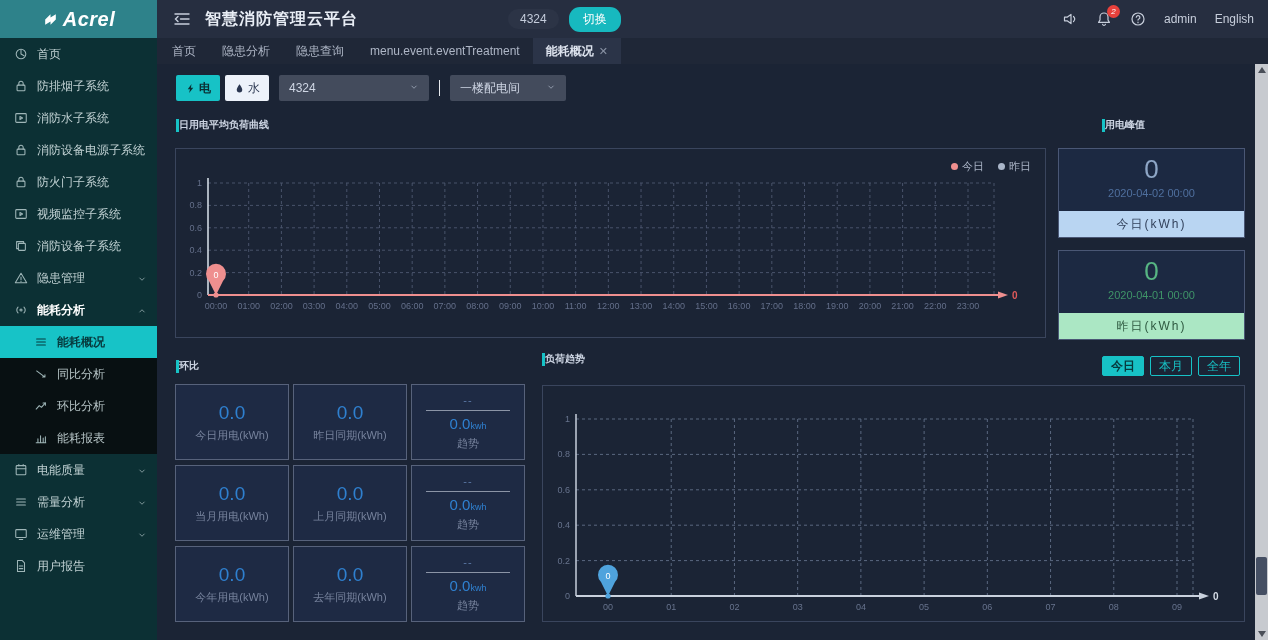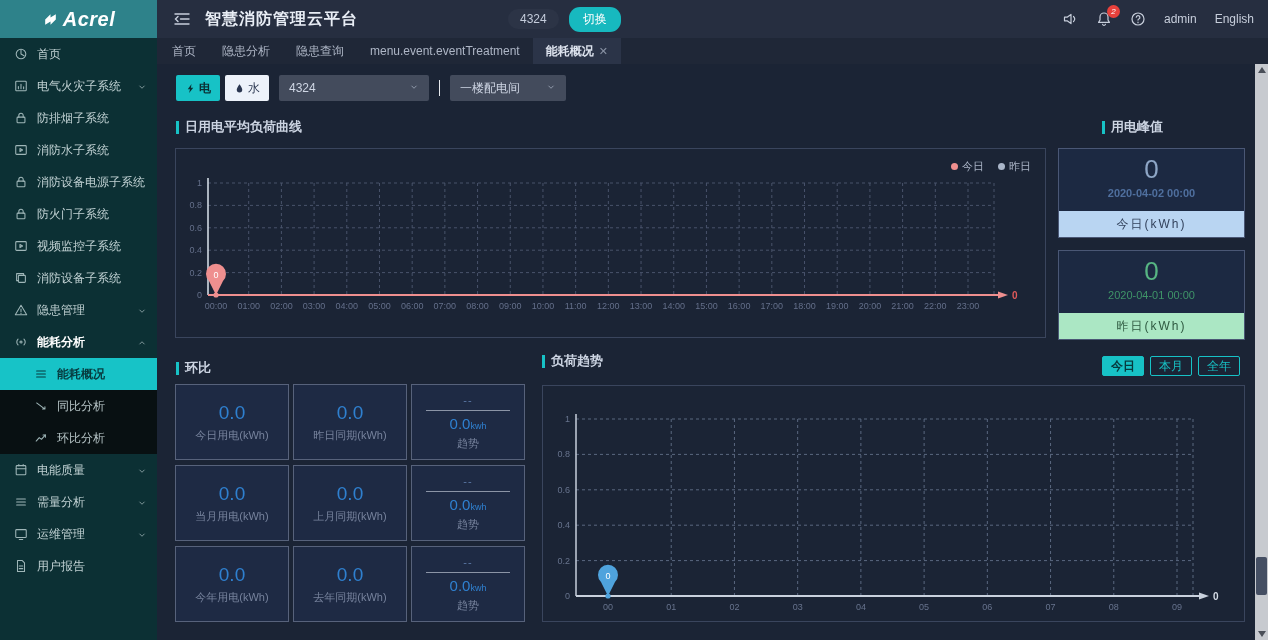--- a/index.html
+++ b/index.html
@@ -53,36 +53,36 @@
   .filter-btn svg { width:11px; height:11px; }
   .filter-btn.electric { background:#17c2c6; color:#0b2f33; font-weight:bold; }
   .filter-btn.water { background:#edf2fa; color:#2a3650; }
   .sel { height:26px; background:#434b5c; border-radius:2px; color:#cfd6e4; font-size:12px; display:flex; align-items:center; justify-content:space-between; padding:0 10px; margin-left:5px; cursor:pointer; }
   .sel.sel1 { width:150px; }
   .sel.sel2 { width:116px;justify-content:space-between; }
   .sel .sel-chev svg { width:10px; height:10px; stroke:#9aa3b5; fill:none; stroke-width:1.4; }
   .v-sep { width:1px; height:16px; background:#e6e9ee; margin-left:10px; margin-right:5px; }
 
   
-  .sec-title { position:absolute; display:flex; align-items:center; gap:6px; font-size:13px; font-weight:bold; color:#ccd4e2; }
+  .sec-title { position:absolute; display:flex; align-items:center; font-size:10px; font-weight:bold; color:#ccd4e2; }
   .sec-title .bar { width:3px; height:13px; background:#17c2c6; }
 
   
   .panel { position:absolute; border:1px solid #3a455d; }
   .legend { position:absolute; top:10px; right:14px; display:flex; gap:14px; font-size:11px; color:#aab4c6; }
   .legend .li { display:flex; align-items:center; gap:4px; cursor:pointer; }
   .legend .dot { width:7px; height:7px; border-radius:50%; }
 
   
   .peak-card { position:absolute; width:187px; height:90px; border:1px solid #4a5775; background:#1c2942; display:flex; flex-direction:column; }
   .peak-body { flex:1; display:flex; flex-direction:column; align-items:center; justify-content:center; gap:2px; }
   .peak-value { font-size:26px; font-weight:300; }
   .peak-date { font-size:11px; }
   .peak-foot { height:26px; display:flex; align-items:center; justify-content:center; font-size:12px; letter-spacing:2px;margin-top:8px; }
-  .peak-card.blue .peak-value { color:#8ea6c6; } .peak-card.blue .peak-date { color:#4f6f9e;font-weight:bold; }
+  .peak-card.blue .peak-value { color:#8ea6c6; } .peak-card.blue .peak-date { color:#4f6f9e; }
   .peak-card.blue .peak-foot { background:#b9d5f2; color:#33425c; }
   .peak-card.green .peak-value { color:#57b583; } .peak-card.green .peak-date { color:#3f9468; }
   .peak-card.green .peak-foot { background:#abe7c4; color:#2f5a41; }
 
   
   .hb-card { position:absolute; width:114px; height:76px; background:#1e2a44; border:1px solid #57627b; display:flex; flex-direction:column; align-items:center; justify-content:center; gap:4px; }
   .hb-value { font-size:19px; color:#2f80d0; }
   .hb-label { font-size:11px; color:#76829c; }
   .hb-top { font-size:11px; color:#5c7aa8; letter-spacing:1px; }
   .hb-div { width:84px; height:1px; background:#8b94a6; }
@@ -118,32 +118,20 @@
     </div>
     <nav class="side-menu" id="side-menu">
         <div class="side-item">
           <span class="s-icon">
             <svg viewBox="0 0 16 16">
               <circle cx="8" cy="8" r="5.5"></circle>
               <path d="M8 8V3.5M8 8l3.5 2"></path>
             </svg>
           </span>
           <span class="s-label">首页</span>
-        </div>
-        <div class="side-item">
-          <span class="s-icon">
-            <svg viewBox="0 0 16 16">
-              <rect x="2" y="2.5" width="12" height="11" rx="1"></rect>
-              <path d="M5 11V8.5M8 11V6M11 11V9"></path>
-            </svg>
-          </span>
-          <span class="s-label">电气火灾子系统</span>
-          <span class="s-chev"><svg viewBox="0 0 16 16">
-              <path d="M4 6l4 4 4-4"></path>
-            </svg></span>
         </div>
         <div class="side-item">
           <span class="s-icon">
             <svg viewBox="0 0 16 16">
               <rect x="3.5" y="7" width="9" height="6.5" rx="1"></rect>
               <path d="M5.5 7V5a2.5 2.5 0 0 1 5 0v2"></path>
             </svg>
           </span>
           <span class="s-label">防排烟子系统</span>
         </div>
@@ -234,20 +222,29 @@
             <span class="s-label">同比分析</span>
           </div>
           <div class="side-item">
             <span class="s-icon">
               <svg viewBox="0 0 16 16">
                 <path d="M2.5 11.5L6 7.5l2.5 2 4.5-5"></path>
                 <path d="M13 4.5v2.7M13 4.5h-2.7"></path>
               </svg>
             </span>
             <span class="s-label">环比分析</span>
+          </div>
+          <div class="side-item">
+            <span class="s-icon">
+              <svg viewBox="0 0 16 16">
+                <path d="M2.5 13.5h11"></path>
+                <path d="M4.5 13V9M7.5 13V5.5M10.5 13V8M13 13V6.5"></path>
+              </svg>
+            </span>
+            <span class="s-label">能耗报表</span>
           </div>
         </div>
         <div class="side-item">
           <span class="s-icon">
             <svg viewBox="0 0 16 16">
               <rect x="2.5" y="3" width="11" height="10.5" rx="1"></rect>
               <path d="M2.5 6.5h11M5.5 3V1.8M10.5 3V1.8"></path>
             </svg>
           </span>
           <span class="s-label">电能质量</span>

